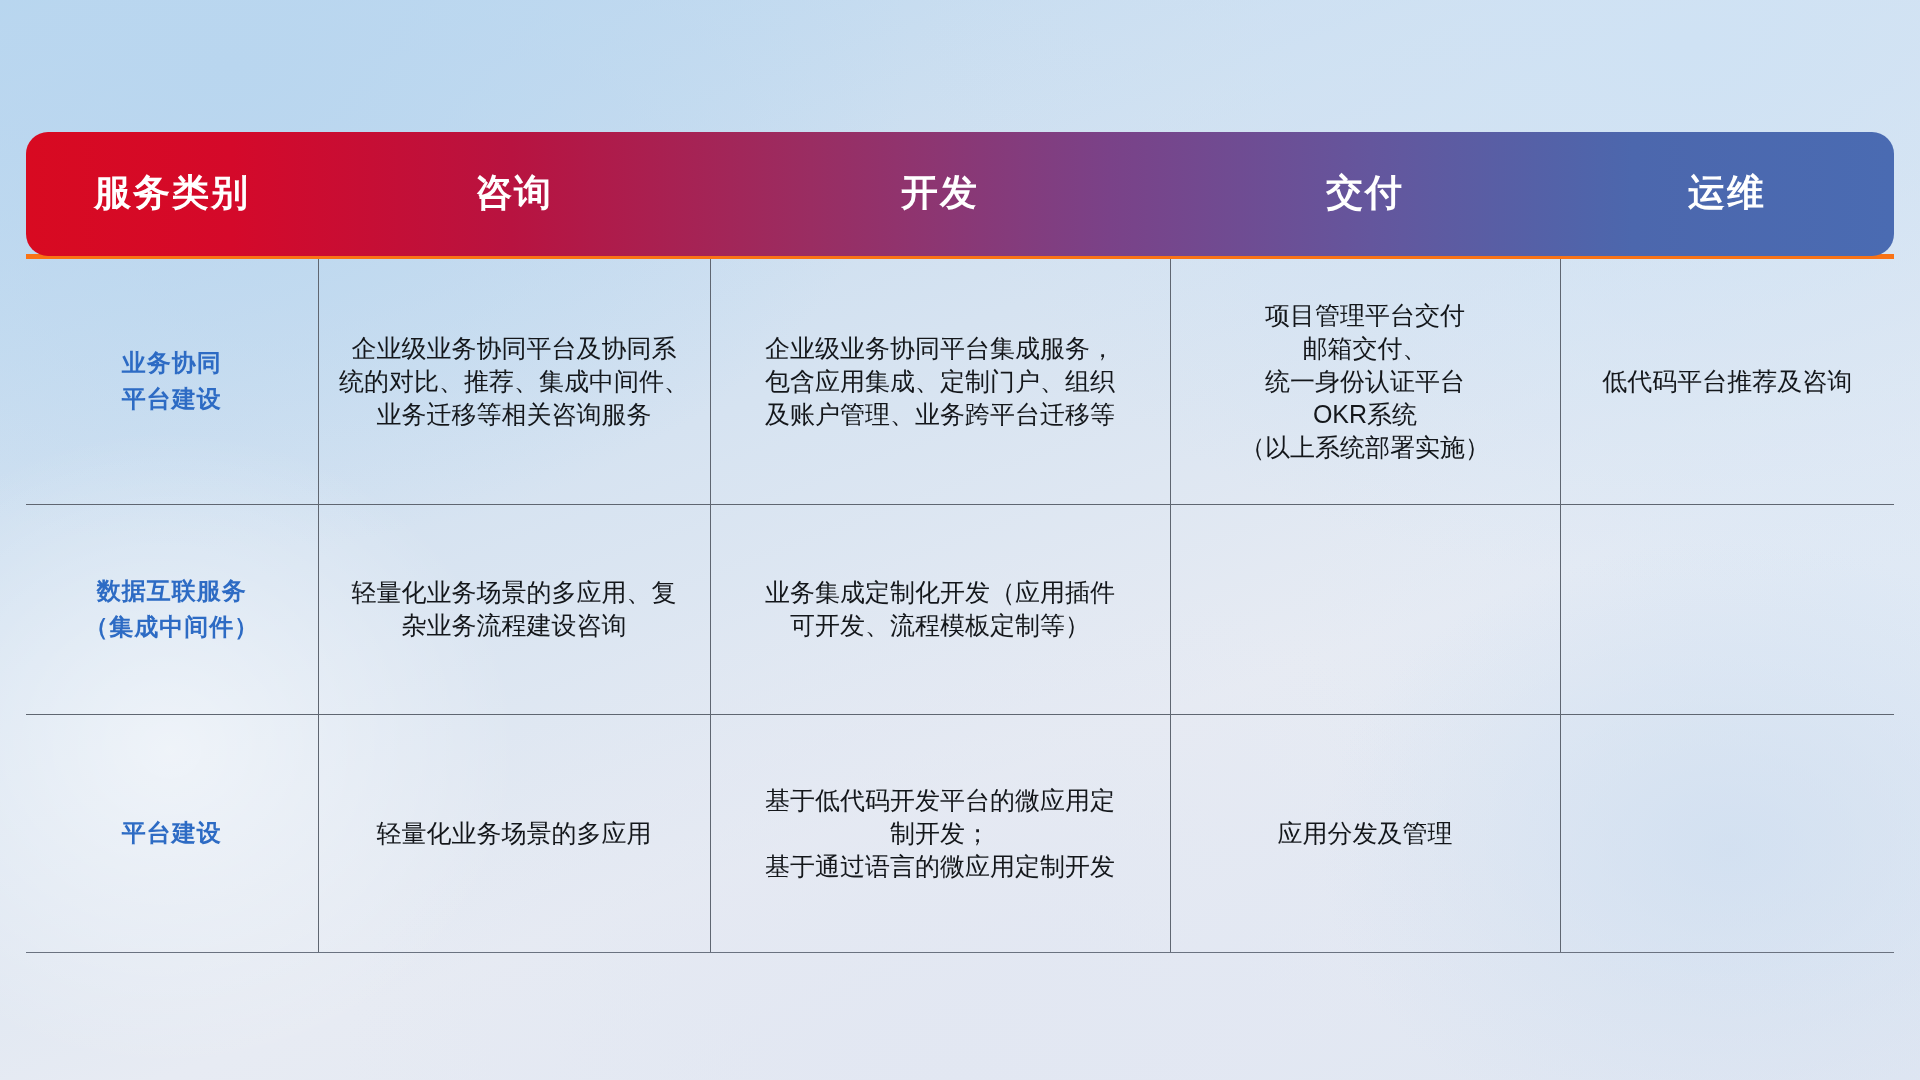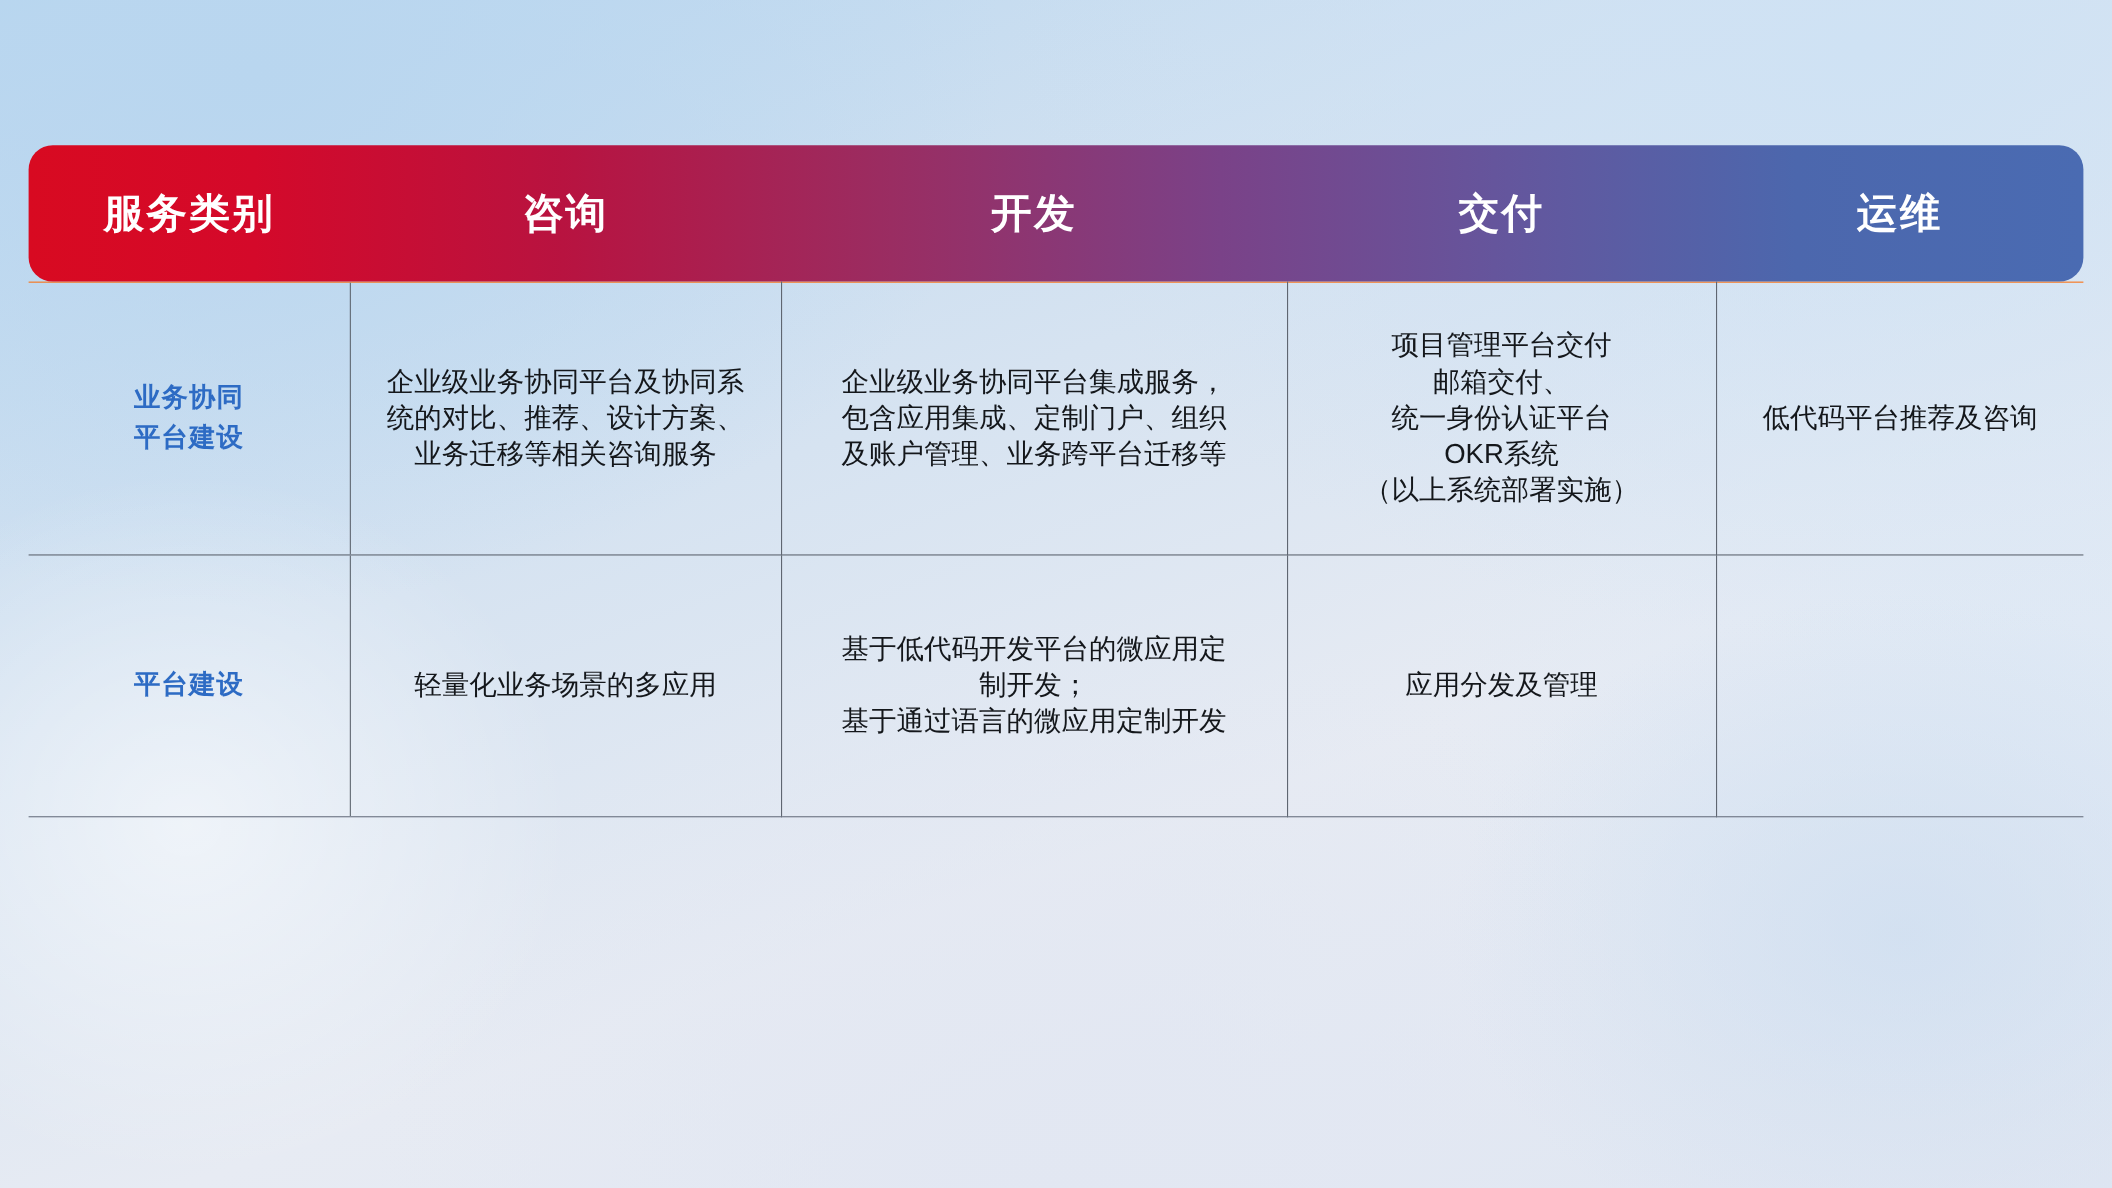--- a/index.html
+++ b/index.html
@@ -95,21 +95,21 @@
     border-left: none;
     border-right: none;
     color: #14171b;
     font-size: 25px;
     line-height: 1.32;
     text-align: center;
     vertical-align: middle;
     padding: 14px 16px;
     background: transparent;
   }
-  tbody tr:first-child td { border-top: 1px solid #f97316; margin-top: 48px; }
+  tbody tr:first-child td { border-top: 5px solid #f97316; margin-top: 48px; }
   tbody tr:last-child  td { border-bottom: 1px solid #6a7280; }
 
   
   tbody td.vline-left  { border-left: 1px solid #5f6671; }
   tbody td.vline-right { border-right: 1px solid #5f6671; }
 
   td.cat {
     color: #2d6bc4;
     font-size: 24px;
     font-weight: bold;
@@ -159,32 +159,42 @@
           <span>运维</span>
         </th>
       </tr>
     </thead>
 
     <tbody>
       <tr class="r1">
         <td class="cat cell-text">业务协同
 平台建设</td>
         <td class="cell-text vline-left vline-right">企业级业务协同平台及协同系
-统的对比、推荐、设计方案、
+统的对比、推荐、集成中间件、
 业务迁移等相关咨询服务</td>
         <td class="cell-text vline-right">企业级业务协同平台集成服务，
 包含应用集成、定制门户、组织
 及账户管理、业务跨平台迁移等</td>
         <td class="cell-text vline-right">项目管理平台交付
 邮箱交付、
 统一身份认证平台
 OKR系统
 （以上系统部署实施）</td>
         <td class="cell-text">低代码平台推荐及咨询</td>
       </tr>
+      <tr class="r2">
+        <td class="cat cell-text">数据互联服务
+（集成中间件）</td>
+        <td class="cell-text vline-left vline-right">轻量化业务场景的多应用、复
+杂业务流程建设咨询</td>
+        <td class="cell-text vline-right">业务集成定制化开发（应用插件
+可开发、流程模板定制等）</td>
+        <td class="cell-text vline-right"></td>
+        <td class="cell-text"></td>
+      </tr>
       <tr class="r3">
         <td class="cat cell-text">平台建设</td>
         <td class="cell-text vline-left vline-right">轻量化业务场景的多应用</td>
         <td class="cell-text vline-right">基于低代码开发平台的微应用定
 制开发；
 基于通过语言的微应用定制开发</td>
         <td class="cell-text vline-right">应用分发及管理</td>
         <td class="cell-text"></td>
       </tr>
     </tbody>

